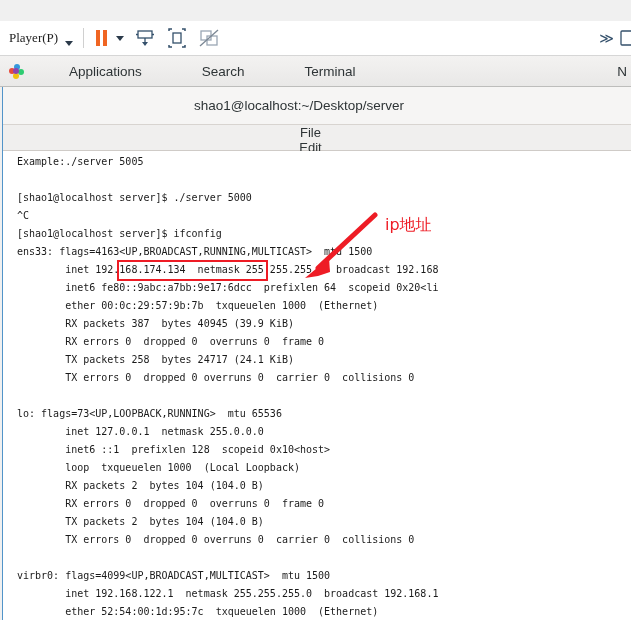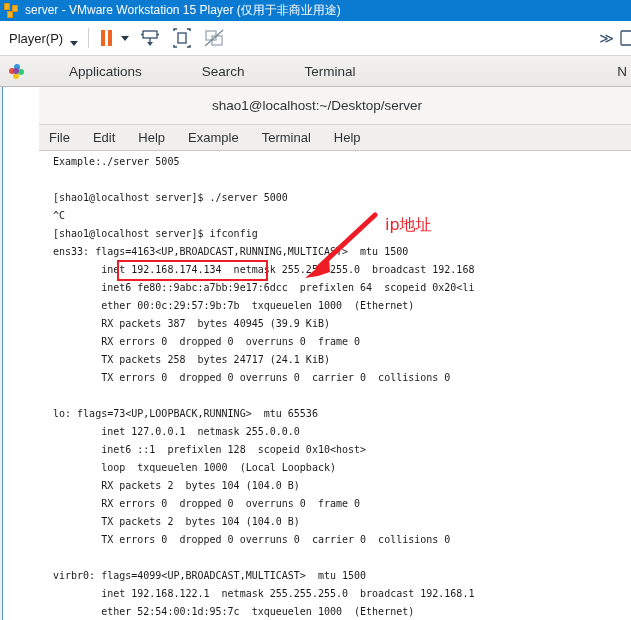--- a/index.html
+++ b/index.html
@@ -57,20 +57,21 @@
     background: #ffffff;
     border-bottom: 1px solid #d6d6d6;
     display: flex; align-items: center;
     overflow: hidden;
   }
   #player-menu-btn {
     display: flex; align-items: flex-end;
     margin-left: 9px;
     font-size: 13px; color: #1c1c1c;
     white-space: nowrap;
+    font-family: Liberation Serif, serif;
   }
   .caret-down {
     width: 0; height: 0;
     border-left: 4px solid transparent;
     border-right: 4px solid transparent;
     border-top: 5px solid #2b3a4a;
     margin-left: 7px;
   }
   .tb-sep {
     width: 1px; height: 20px;
@@ -134,21 +135,20 @@
   }
 
   
   #terminal-window {
     position: absolute; left: 2px; top: 87px;
     width: 629px; height: 533px;
     background: #ffffff;
     border-left: 1px solid #5294c9;
     box-sizing: border-box;
     overflow: hidden;
-    padding-left: 36px;
   }
   #term-titlebar {
     height: 38px; width: 100%;
     background: #f6f5f4;
     border-bottom: 1px solid #d8d4d0;
     display: flex; align-items: center; justify-content: center;
     box-sizing: border-box;
   }
   #term-title-text {
     font-size: 13.5px; color: #2e3436;
@@ -156,20 +156,21 @@
     white-space: nowrap;
     position: relative; left: -18px;
   }
   #term-menubar {
     height: 26px; width: 100%;
     background: #f0efee;
     border-bottom: 1px solid #cfcbc7;
     display: flex; align-items: center;
     box-sizing: border-box;
     padding-left: 10px;
+    flex-direction: column;
   }
   .menu-item {
     font-size: 13px; color: #2e3436;
     margin-right: 23px;
     white-space: nowrap;
   }
   #term-body {
     position: relative;
     width: 100%;
     height: 468px;
@@ -207,28 +208,20 @@
     font-size: 16px;
     font-family: "DejaVu Sans", sans-serif;
     white-space: nowrap;
   }
 </style>
 </head>
 <body>
 
 <div id="vmware-window">
 
-  <div id="vm-titlebar">
-    <div id="vm-app-icon">
-      <div class="blk b1"></div>
-      <div class="blk b2"></div>
-      <div class="blk b3"></div>
-    </div>
-    <div id="vm-title-text">server - VMware Workstation 15 Player (仅用于非商业用途)</div>
-  </div>
 
   <div id="vm-toolbar">
 
     <div id="player-menu-btn">
       <span>Player(P)</span>
       <span class="caret-down"></span>
     </div>
 
     <div class="tb-sep"></div>
 

